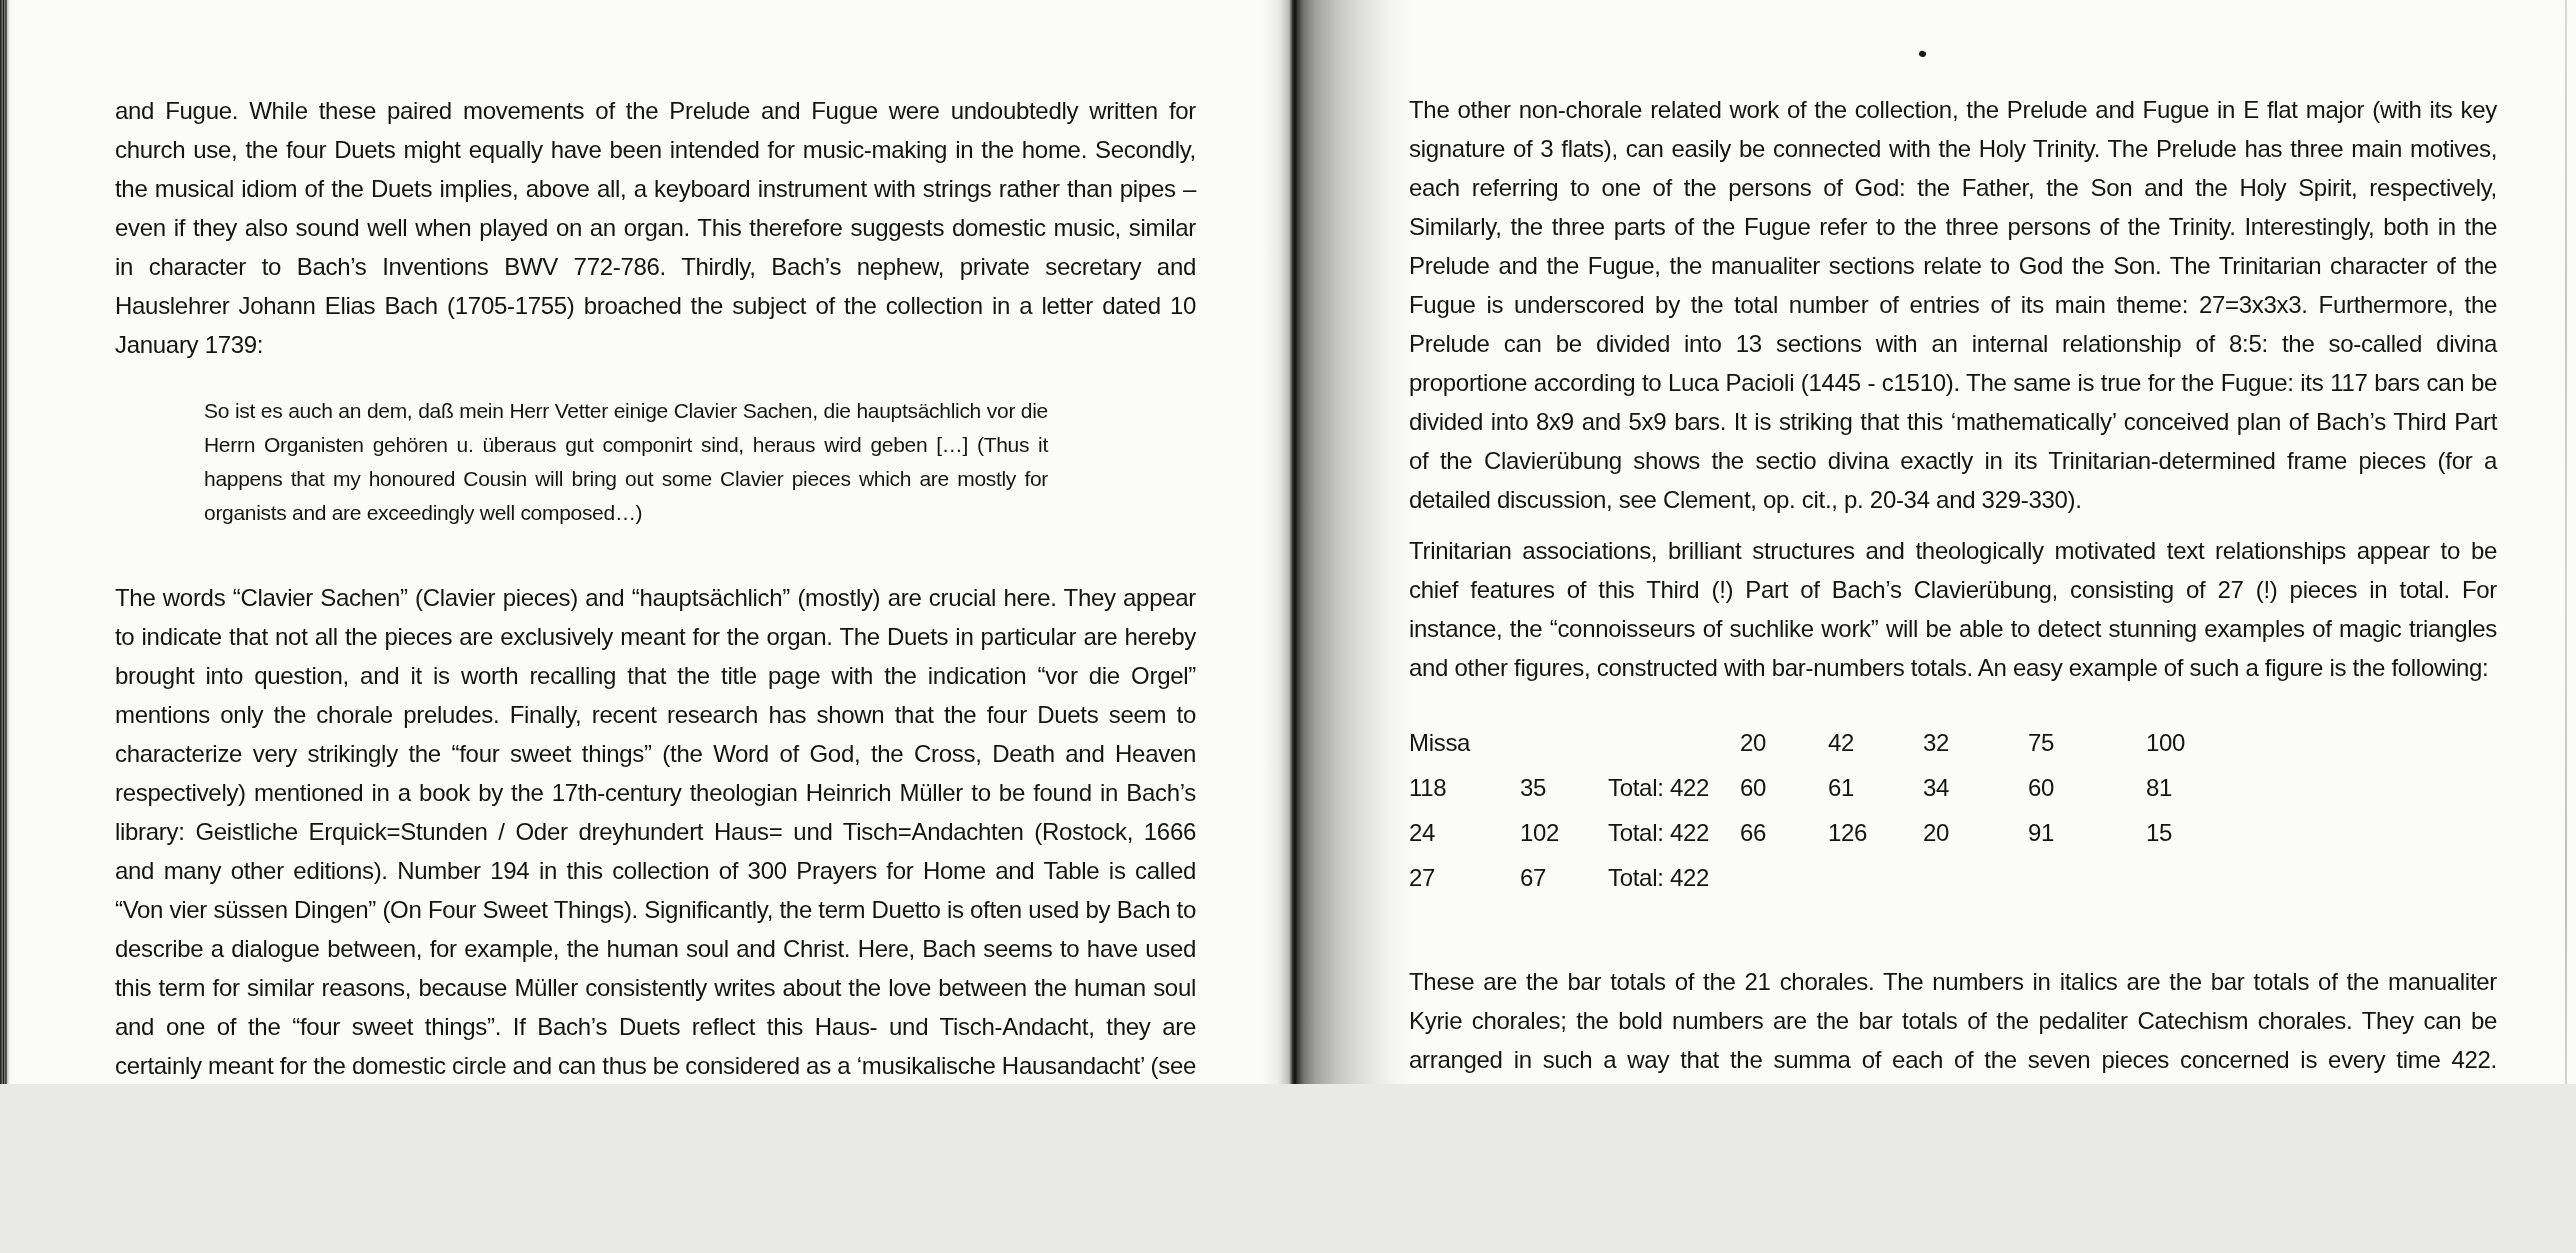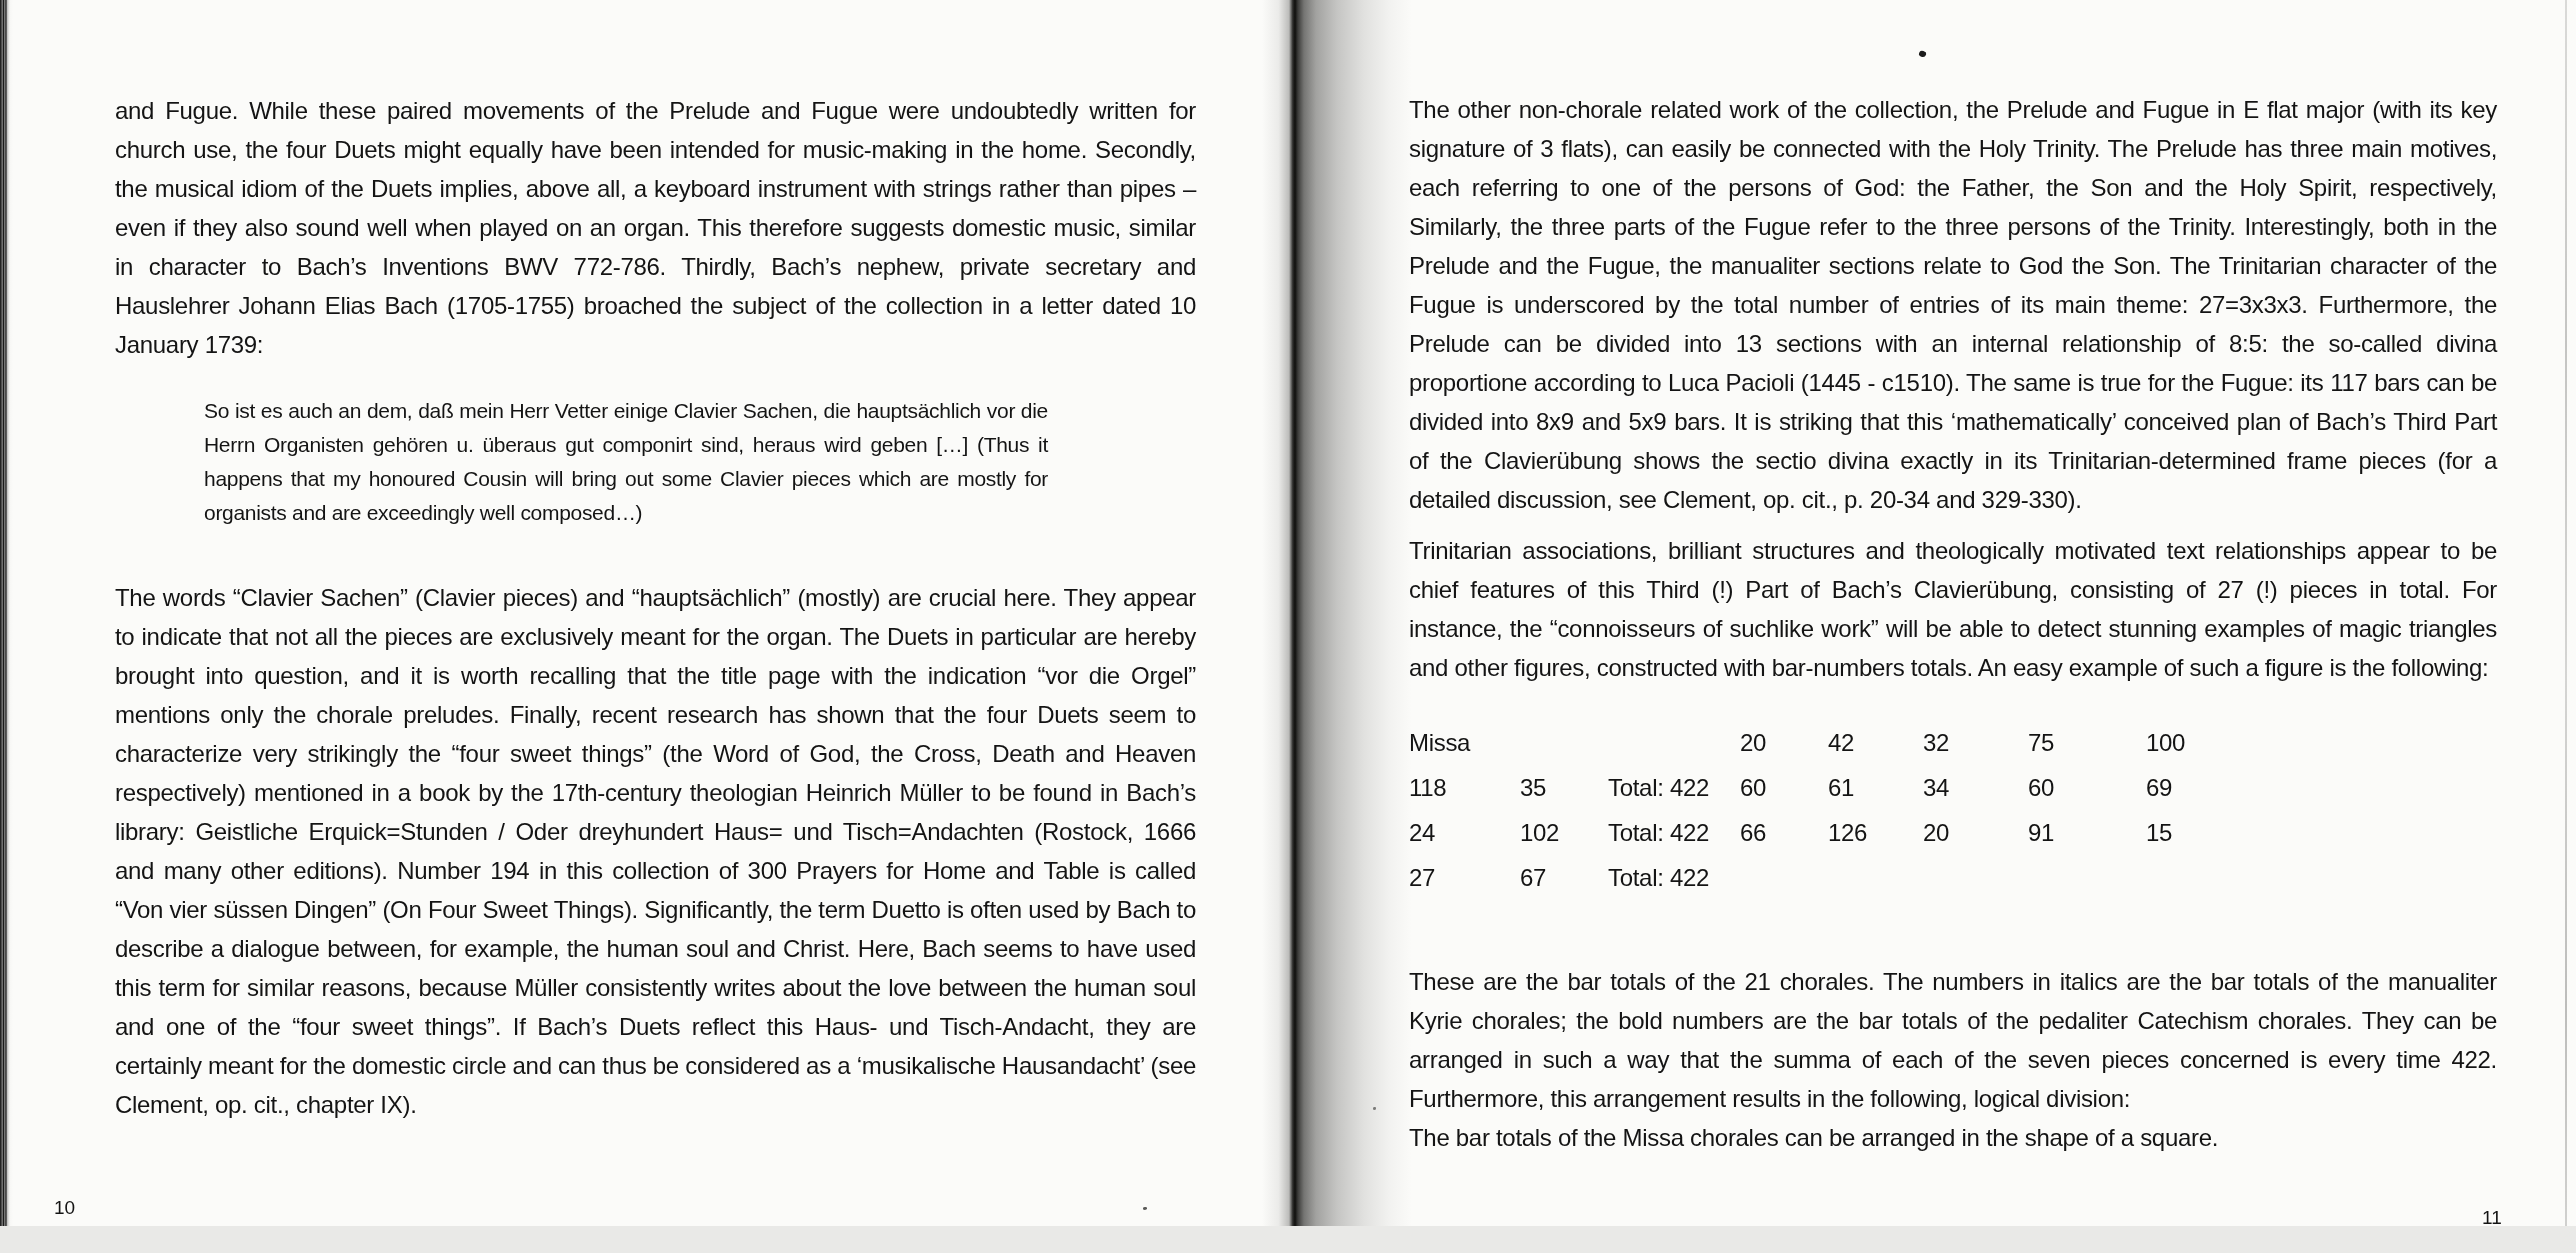--- a/index.html
+++ b/index.html
@@ -1,18 +1,18 @@
 <!DOCTYPE html>
 <html style="font-size:10.8px"><head>
 <meta charset="utf-8">
 <title>Scanned booklet spread — pages 10–11</title>
 <style>
   html,body{margin:0;padding:0;background:#e9e9e7;}
   .scan{
-    position:relative;width:2576px;height:1226px;overflow:hidden;
+    position:relative;width:2576px;height:1084px;overflow:hidden;
     background:#fbfbf9;color:#141414;
     font-family:"Liberation Sans","DejaVu Sans",sans-serif;
   }
   
   .txt{
     position:absolute;margin:0;
     font-size:24px;line-height:39px;
     text-align:justify;letter-spacing:-0.3px;
     color:#141414;
   }
@@ -103,21 +103,21 @@
       <span>32</span>
       <span class="bd">75</span>
       <span class="bd">100</span>
       <span class="bd">118</span>
       <span>35</span>
       <span>Total: 422</span>
       <span>60</span>
       <span>61</span>
       <span>34</span>
       <span class="bd">60</span>
-      <span class="bd">69</span>
+      <span class="bd">81</span>
       <span>24</span>
       <span>102</span>
       <span>Total: 422</span>
       <span>66</span>
       <span>126</span>
       <span>20</span>
       <span class="bd">91</span>
       <span>15</span>
       <span>27</span>
       <span>67</span>

